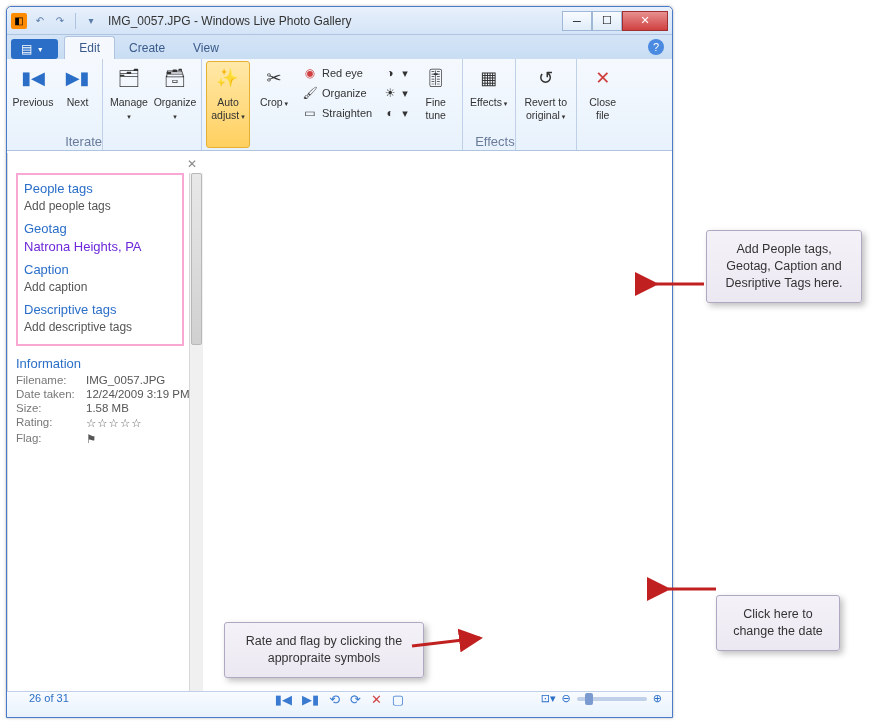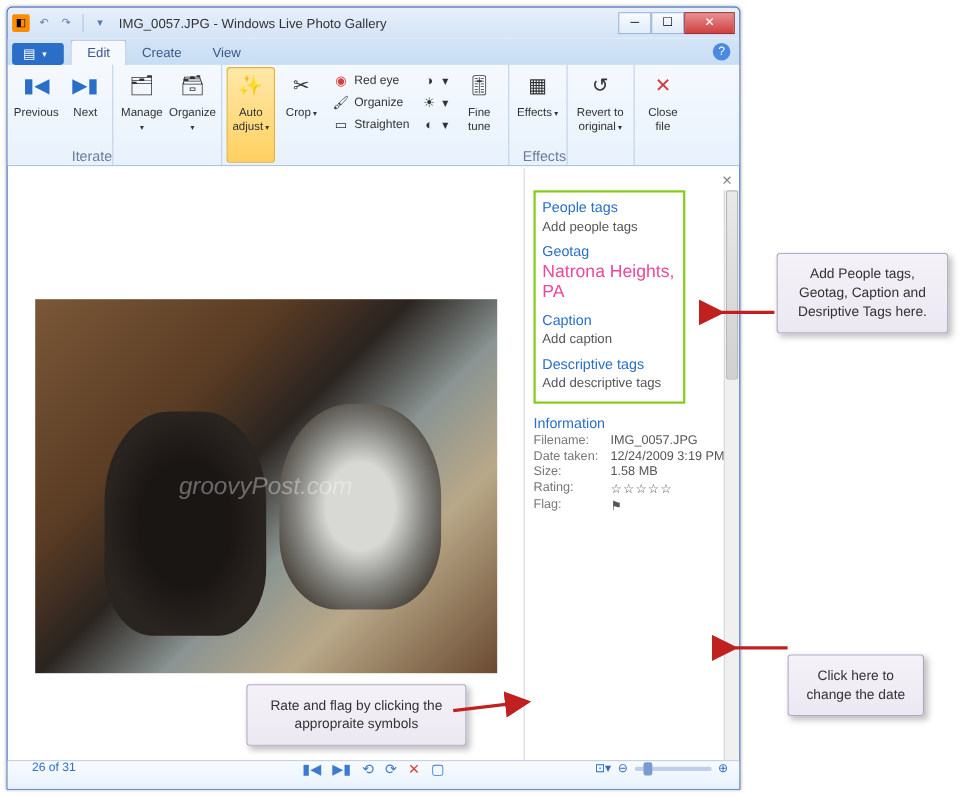--- a/index.html
+++ b/index.html
@@ -34,25 +34,25 @@
 .content{position:absolute;top:146px;bottom:26px;left:0;right:0;display:flex}
 .photo-area{flex:1;display:flex;align-items:center;justify-content:center;padding:12px}
 .photo{width:420px;height:340px;background:linear-gradient(135deg,#7a5838 0%,#5a3c24 30%,#2a2420 45%,#8a9492 60%,#b8a888 75%,#6a4a30 100%);position:relative;overflow:hidden;margin-top:40px}
 .photo::before{content:"";position:absolute;left:15%;top:30%;width:35%;height:60%;background:radial-gradient(ellipse,#1a1614 40%,#2a2420 70%);border-radius:40% 40% 30% 30%}
 .photo::after{content:"";position:absolute;right:12%;top:28%;width:35%;height:55%;background:radial-gradient(ellipse,#d8d8d4 30%,#888884 55%,#4a443c 80%);border-radius:45% 45% 35% 35%}
 .watermark{position:absolute;top:50%;left:50%;transform:translate(-50%,-50%);color:rgba(255,255,255,.35);font-size:22px;font-style:italic;z-index:5;pointer-events:none}
 .side-panel{width:196px;border-left:1px solid #d8d8d8;position:relative;padding:6px 8px;font-size:12px;overflow:hidden}
 .side-close{position:absolute;right:6px;top:4px;color:#888;cursor:pointer;font-size:12px}
 .side-scroll{position:absolute;right:0;top:20px;bottom:0;width:14px;background:#f0f0f0;border-left:1px solid #d8d8d8}
 .side-scroll::before{content:"";position:absolute;top:0;left:1px;right:1px;height:170px;background:linear-gradient(#e8e8e8,#d0d0d0);border:1px solid #b8b8b8;border-radius:2px}
-.red-box{border:2px solid #84cc16;padding:6px 6px;margin-top:14px;width:138px}
+.red-box{border:2px solid #f9a8d4;padding:6px 6px;margin-top:14px;width:168px}
 .sec-h{color:#2a6ec8;font-size:13px;margin-bottom:3px;margin-top:8px}
 .sec-h:first-child{margin-top:0}
 .sec-link{color:#555;font-size:12px;cursor:pointer;margin-bottom:4px}
-.sec-val{color:#ec4899;font-size:16px;cursor:pointer}
+.sec-val{color:#6d28d9;font-size:13px;cursor:pointer}
 .person{display:flex;align-items:center;gap:6px;margin:4px 0;cursor:pointer}
 .person .thumb{width:26px;height:26px;background:#6a5a4a;border:1px solid #aaa}
 .person .thumb.t2{background:#8a8a7a}
 .info-sec{margin-top:10px;width:176px}
 .info-row{display:flex;font-size:11.5px;color:#777;margin:2px 0}
 .info-row .k{width:70px}
 .info-row .v{color:#555}
 .stars{color:#b8c8e0;letter-spacing:1px;cursor:pointer}
 .flag-ico{color:#b8c8e0;cursor:pointer}
 .statusbar{position:absolute;bottom:0;left:0;right:0;height:26px;background:linear-gradient(#f8fbff,#e8f2fc);border-top:1px solid #c0d0e8;display:flex;padding:0 22px;font-size:11px;color:#2a6ec8}
@@ -188,25 +188,20 @@
       <div class="rgroup-body">
         <div class="rbtn-lg">
             <div class="ico" style="color:#d04040">✕</div>
             <span>Close file</span>
           </div>
       </div>
     </div>
   </div>
 
   <div class="content">
-    <div class="photo-area">
-      <div class="photo">
-        <div class="watermark">groovyPost.com</div>
-      </div>
-    </div>
     <div class="side-panel">
       <div class="side-close">✕</div>
       <div class="side-scroll"></div>
 
       <div class="red-box">
         <div class="sec-h">People tags</div>
         <div class="sec-link">Add people tags</div>
 
         <div class="sec-h">Geotag</div>
         <div class="sec-val">Natrona Heights, PA</div>

